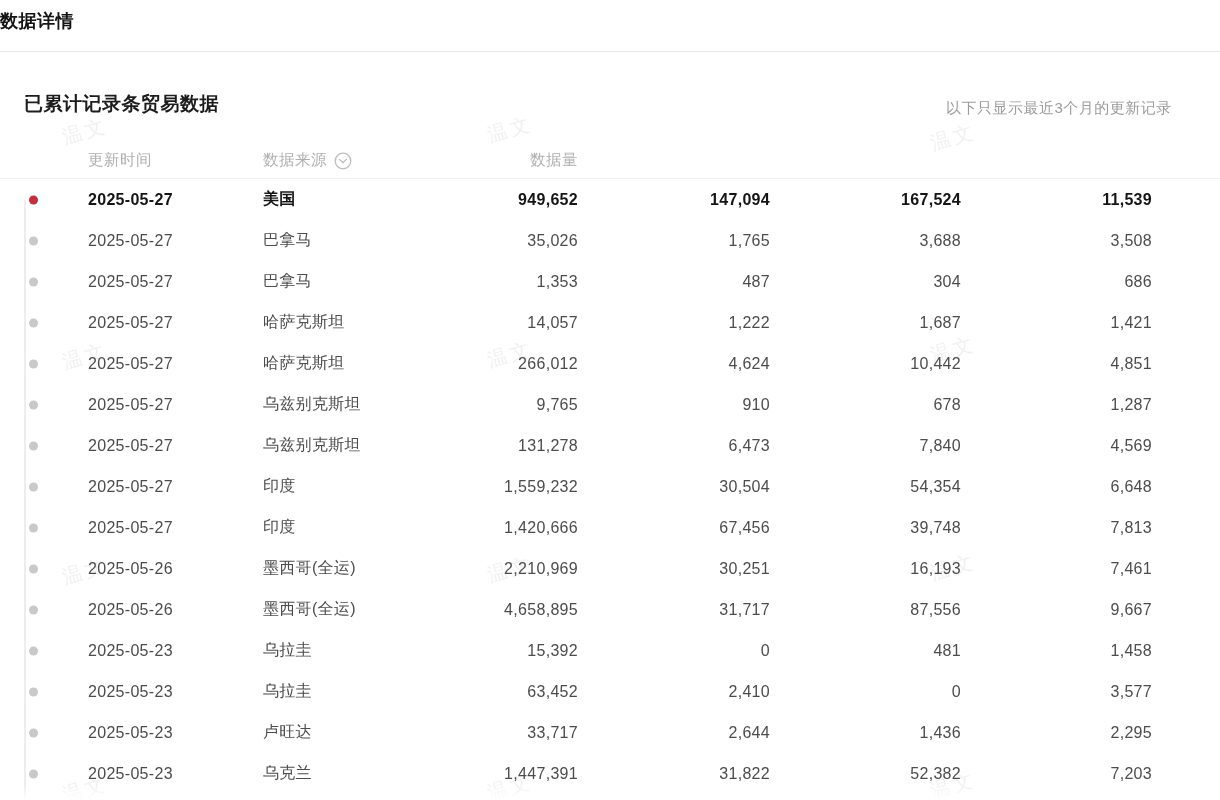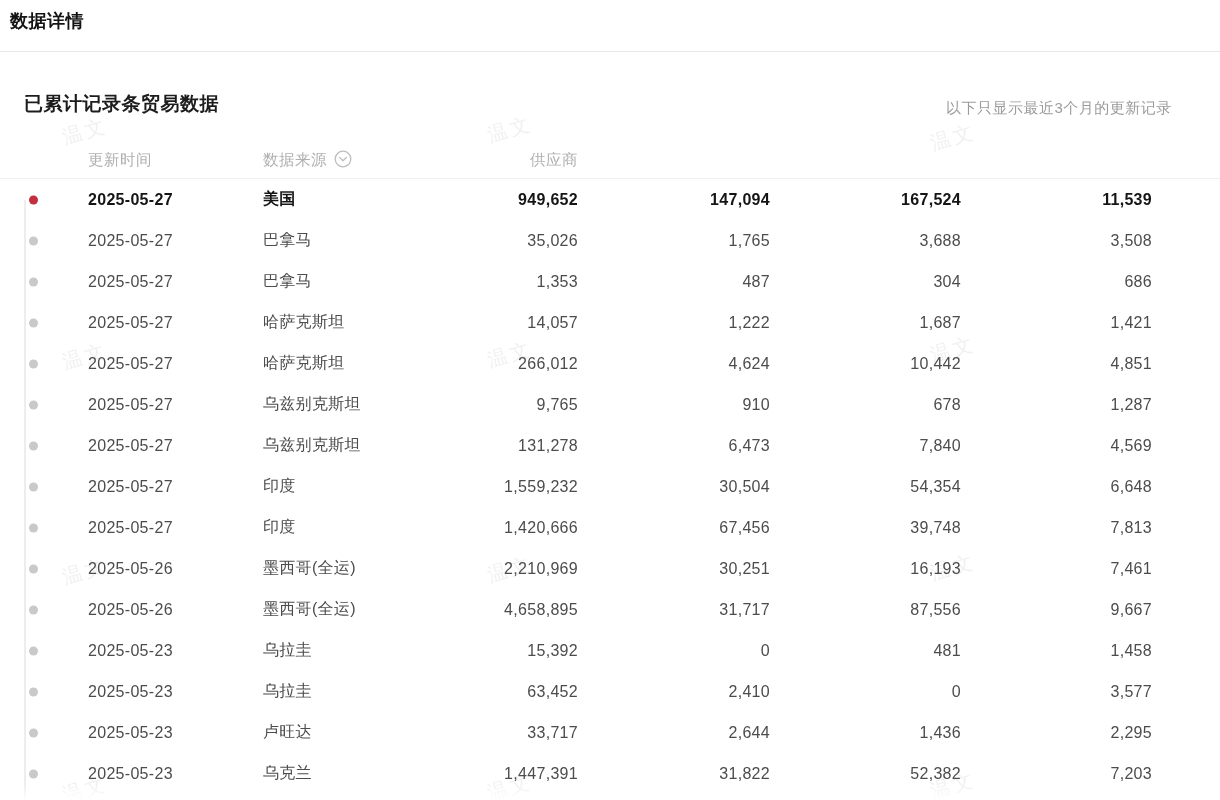--- a/index.html
+++ b/index.html
@@ -12,21 +12,21 @@
   :root{
     --accent-red:#c2303e;
     --dot-gray:#c9c9c9;
     --line-gray:#ededed;
     --header-text:#b0b0b0;
     --row-text:#4c4c4c;
     --title-text:#141414;
   }
   
   .page-title{
-    position:absolute;left:10px;top:9px;
+    position:absolute;left:0;top:9px;
     font-size:18px;font-weight:700;color:var(--title-text);
     letter-spacing:.5px;z-index:2;
   }
   .top-divider{
     position:absolute;left:0;right:0;top:51px;height:1px;
     background:#e7e7e7;z-index:2;
   }
   
   .summary{
     position:absolute;left:24px;top:91px;height:34px;z-index:2;
@@ -52,21 +52,21 @@
   }
   .thead{
     position:absolute;left:0;top:143px;width:1220px;height:35px;z-index:2;
     border-bottom:1px solid #efefef;
   }
   .th{
     font-size:15.5px;color:var(--header-text);letter-spacing:.5px;
   }
   .th.left{text-align:left;}
   .th.right{text-align:right;}
-  .th-source{display:flex;align-items:flex-start;gap:7px;}
+  .th-source{display:flex;align-items:center;gap:7px;}
   .filter-icon{display:inline-flex;cursor:pointer;}
   .tbody{
     position:absolute;left:0;top:179px;width:1220px;z-index:1;
   }
   .row{height:41px;position:relative;}
   .cell{
     font-size:16px;color:var(--row-text);letter-spacing:.3px;
   }
   .cell.left{text-align:left;}
   .cell.right{text-align:right;}
@@ -112,21 +112,21 @@
   <div class="th left">更新时间</div>
   <div class="th left th-source">
     <span>数据来源</span>
     <span class="filter-icon">
       <svg width="18" height="18" viewBox="0 0 18 18">
         <circle cx="9" cy="9" r="7.8" fill="none" stroke="#bdbdbd" stroke-width="1.3"></circle>
         <polyline points="5.6,7.4 9,10.8 12.4,7.4" fill="none" stroke="#bdbdbd" stroke-width="1.3" stroke-linecap="round" stroke-linejoin="round"></polyline>
       </svg>
     </span>
   </div>
-  <div class="th right">供应商</div>
+  <div class="th right">数据量</div>
 </div>
 
 <div class="timeline-line"></div>
 
 <div class="tbody">
   <div class="row grid highlight">
     <div class="cell gutter">
       <span class="dot"></span>
     </div>
     <div class="cell left">2025-05-27</div>

